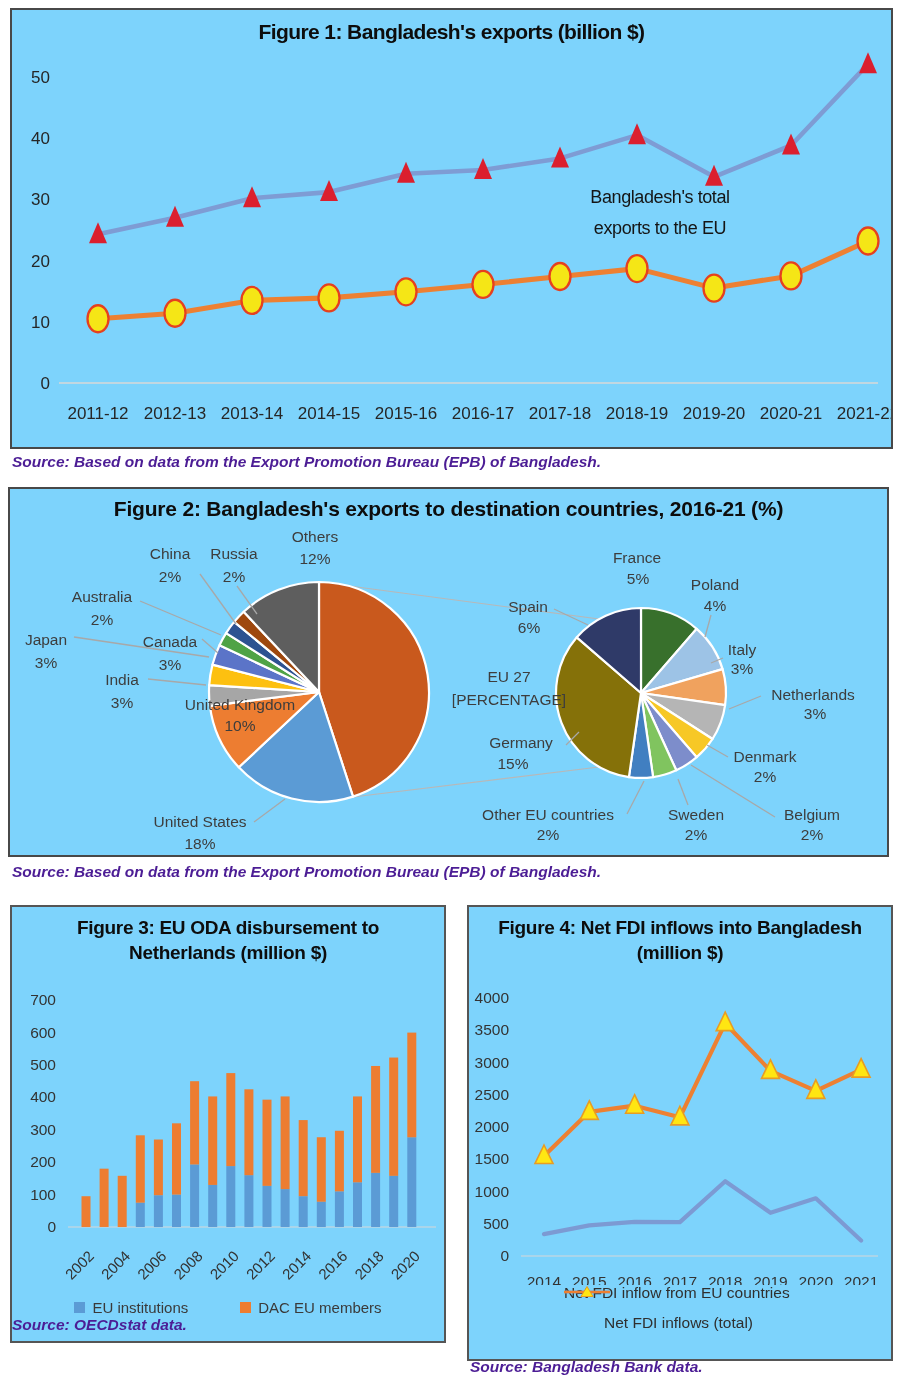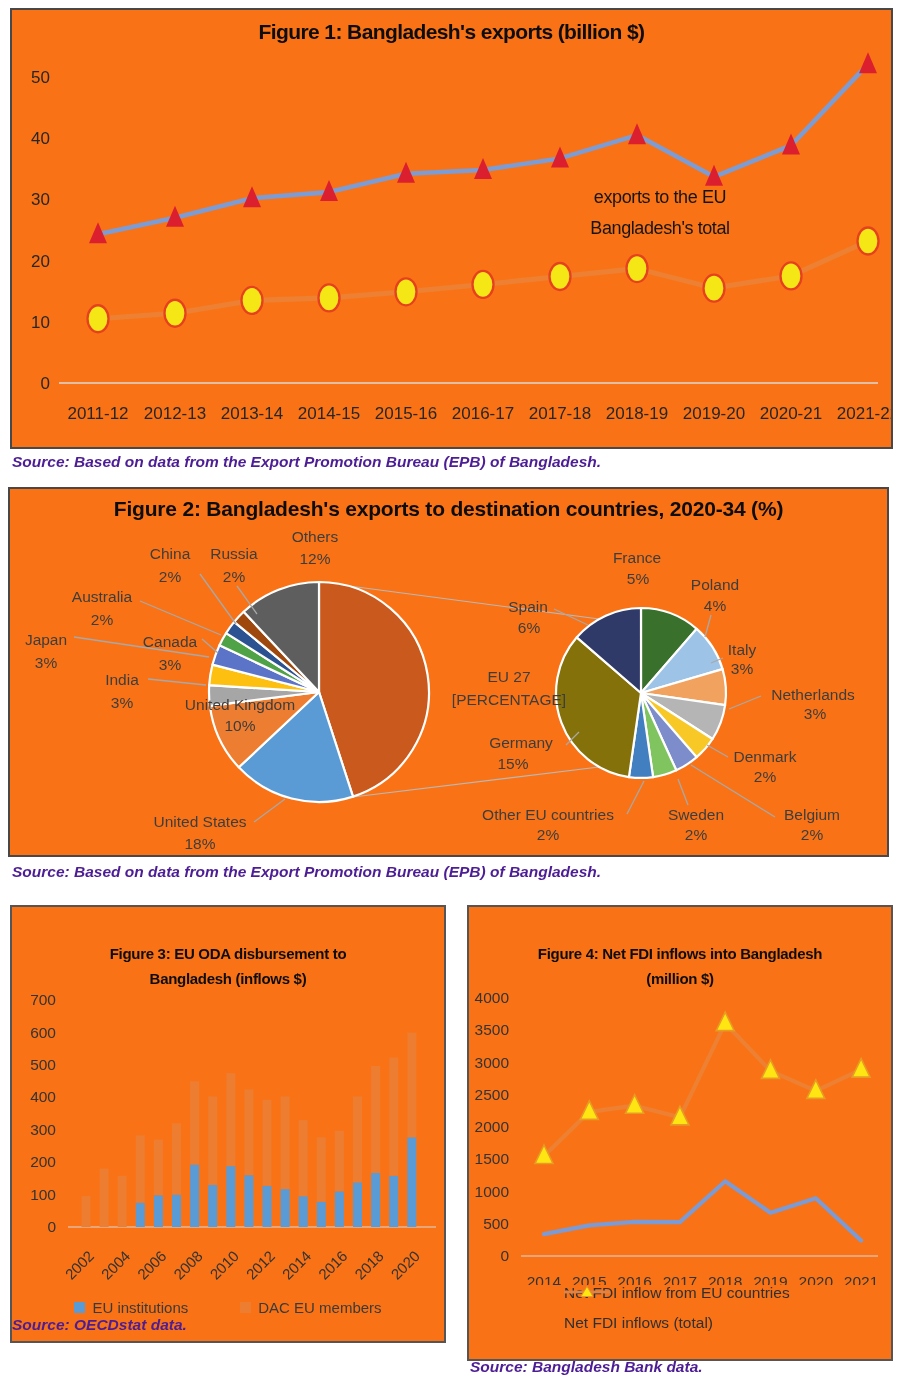--- a/index.html
+++ b/index.html
@@ -1,40 +1,40 @@
 <!DOCTYPE html>
 <html><head>
 <meta charset="utf-8">
 <style>
   html,body{margin:0;padding:0;}
   body{width:900px;height:1393px;background:#fff;font-family:"Liberation Sans",sans-serif;position:relative;overflow:hidden;}
-  .panel{position:absolute;background:#f97316;border:2px solid #484848;box-sizing:border-box;}
+  .panel{position:absolute;background:#7dd3fc;border:2px solid #484848;box-sizing:border-box;}
   .fig1{left:10px;top:8px;width:883px;height:441px;}
   .fig2{left:8px;top:487px;width:881px;height:370px;}
   .fig3{left:10px;top:905px;width:436px;height:438px;border-color:#555;}
   .fig4{left:467px;top:905px;width:426px;height:456px;border-color:#555;}
   .panel svg{position:absolute;left:0;top:0;}
   .chart-title{position:absolute;left:0;right:0;text-align:center;font-weight:bold;color:#0d0d0d;}
   .t1{top:10px;font-size:21px;letter-spacing:-0.6px;}
   .t2{top:8px;font-size:21px;letter-spacing:-0.2px;}
-  .t-small{top:34px;font-size:15px;line-height:25px;letter-spacing:-0.3px;}
+  .t-small{top:8px;font-size:19px;line-height:25px;letter-spacing:-0.3px;}
   .ann{position:absolute;text-align:center;font-size:18px;color:#151515;letter-spacing:-0.4px;}
   .ann-total{left:487px;top:36px;width:290px;line-height:31px;}
   .ann-eu{left:503px;top:172px;width:290px;line-height:31px;}
   .source{position:absolute;font-weight:bold;font-style:italic;font-size:15.5px;color:#4c1d95;}
   .s1{left:12px;top:453px;}
   .s2{left:12px;top:863px;}
   .s3{left:12px;top:1316px;}
   .s4{left:470px;top:1358px;}
   .legend3{position:absolute;left:0;right:0;top:392px;display:flex;justify-content:center;gap:52px;font-size:15px;color:#3a3a3a;align-items:center;}
   .leg-item{display:flex;align-items:center;gap:7px;}
   .sq{width:11px;height:11px;display:inline-block;}
   .legend4{position:absolute;left:95px;top:378px;font-size:15.5px;color:#2f2f2f;}
   .l4row{display:flex;align-items:center;gap:10px;height:16px;}
-  .l4row + .l4row{margin-top:14px;}
+  .l4row + .l4row{margin-top:14px;margin-left:40px;}
 </style>
 </head>
 <body>
 
 <section class="panel fig1">
   <div class="chart-title t1">Figure 1: Bangladesh's exports (billion $)</div>
   <svg id="svg1" width="879" height="437">
       <line x1="47" y1="373" x2="866" y2="373" stroke="#D8D8D8" stroke-width="1.5"></line>
       <text x="38" y="379" text-anchor="end" font-size="17" fill="#262626" font-family="&quot;Liberation Sans&quot;,sans-serif">0</text>
       <text x="38" y="317.8" text-anchor="end" font-size="17" fill="#262626" font-family="&quot;Liberation Sans&quot;,sans-serif">10</text>
@@ -72,28 +72,28 @@
       <ellipse cx="317" cy="287.932" rx="10.5" ry="13.5" fill="#F5E616" stroke="#E5401F" stroke-width="2.3"></ellipse>
       <ellipse cx="394" cy="281.812" rx="10.5" ry="13.5" fill="#F5E616" stroke="#E5401F" stroke-width="2.3"></ellipse>
       <ellipse cx="471" cy="274.46799999999996" rx="10.5" ry="13.5" fill="#F5E616" stroke="#E5401F" stroke-width="2.3"></ellipse>
       <ellipse cx="548" cy="266.512" rx="10.5" ry="13.5" fill="#F5E616" stroke="#E5401F" stroke-width="2.3"></ellipse>
       <ellipse cx="625" cy="258.556" rx="10.5" ry="13.5" fill="#F5E616" stroke="#E5401F" stroke-width="2.3"></ellipse>
       <ellipse cx="702" cy="278.14" rx="10.5" ry="13.5" fill="#F5E616" stroke="#E5401F" stroke-width="2.3"></ellipse>
       <ellipse cx="779" cy="265.9" rx="10.5" ry="13.5" fill="#F5E616" stroke="#E5401F" stroke-width="2.3"></ellipse>
       <ellipse cx="856" cy="231.016" rx="10.5" ry="13.5" fill="#F5E616" stroke="#E5401F" stroke-width="2.3"></ellipse>
     </svg>
   <div class="ann ann-eu">
+    <div>Bangladesh's total</div>
     <div>exports to the EU</div>
-    <div>Bangladesh's total</div>
   </div>
 </section>
 <div class="source s1">Source: Based on data from the Export Promotion Bureau (EPB) of Bangladesh.</div>
 
 <section class="panel fig2">
-  <div class="chart-title t2">Figure 2: Bangladesh's exports to destination countries, 2020-34 (%)</div>
+  <div class="chart-title t2">Figure 2: Bangladesh's exports to destination countries, 2016-21 (%)</div>
   <svg id="svg2" width="877" height="366">
       <line x1="309" y1="93" x2="589" y2="130" stroke="#B8B8B8" stroke-width="1.2"></line>
       <line x1="343" y1="308" x2="589" y2="278" stroke="#B8B8B8" stroke-width="1.2"></line>
       <path d="M309,203 L309.0,93.0 A110,110 0 0 1 343.0,307.6 Z" fill="#C9591D" stroke="#fff" stroke-width="2.2" stroke-linejoin="round"></path>
       <path d="M309,203 L343.0,307.6 A110,110 0 0 1 228.8,278.3 Z" fill="#5B9BD5" stroke="#fff" stroke-width="2.2" stroke-linejoin="round"></path>
       <path d="M309,203 L228.8,278.3 A110,110 0 0 1 199.9,216.8 Z" fill="#ED7D31" stroke="#fff" stroke-width="2.2" stroke-linejoin="round"></path>
       <path d="M309,203 L199.9,216.8 A110,110 0 0 1 199.2,196.1 Z" fill="#A6A6A6" stroke="#fff" stroke-width="2.2" stroke-linejoin="round"></path>
       <path d="M309,203 L199.2,196.1 A110,110 0 0 1 202.5,175.6 Z" fill="#FDC010" stroke="#fff" stroke-width="2.2" stroke-linejoin="round"></path>
       <path d="M309,203 L202.5,175.6 A110,110 0 0 1 209.5,156.2 Z" fill="#5B74C8" stroke="#fff" stroke-width="2.2" stroke-linejoin="round"></path>
       <path d="M309,203 L209.5,156.2 A110,110 0 0 1 216.1,144.1 Z" fill="#4FA346" stroke="#fff" stroke-width="2.2" stroke-linejoin="round"></path>
@@ -166,21 +166,21 @@
       <polyline points="544,120 578,136" fill="none" stroke="#A8A8A8" stroke-width="1.3"></polyline>
       <text x="518" y="123" text-anchor="middle" font-size="15.5" fill="#3D3D3D" font-family="&quot;Liberation Sans&quot;,sans-serif">Spain</text>
       <text x="519" y="144" text-anchor="middle" font-size="15.5" fill="#3D3D3D" font-family="&quot;Liberation Sans&quot;,sans-serif">6%</text>
     </svg>
 </section>
 <div class="source s2">Source: Based on data from the Export Promotion Bureau (EPB) of Bangladesh.</div>
 
 <section class="panel fig3">
   <div class="chart-title t-small">
     <div>Figure 3: EU ODA disbursement to</div>
-    <div>Bangladesh (inflows $)</div>
+    <div>Netherlands (million $)</div>
   </div>
   <svg id="svg3" width="432" height="390">
       <text x="44" y="325" text-anchor="end" font-size="15.5" fill="#333333" font-family="&quot;Liberation Sans&quot;,sans-serif">0</text>
       <text x="44" y="292.6" text-anchor="end" font-size="15.5" fill="#333333" font-family="&quot;Liberation Sans&quot;,sans-serif">100</text>
       <text x="44" y="260.2" text-anchor="end" font-size="15.5" fill="#333333" font-family="&quot;Liberation Sans&quot;,sans-serif">200</text>
       <text x="44" y="227.8" text-anchor="end" font-size="15.5" fill="#333333" font-family="&quot;Liberation Sans&quot;,sans-serif">300</text>
       <text x="44" y="195.4" text-anchor="end" font-size="15.5" fill="#333333" font-family="&quot;Liberation Sans&quot;,sans-serif">400</text>
       <text x="44" y="163" text-anchor="end" font-size="15.5" fill="#333333" font-family="&quot;Liberation Sans&quot;,sans-serif">500</text>
       <text x="44" y="130.6" text-anchor="end" font-size="15.5" fill="#333333" font-family="&quot;Liberation Sans&quot;,sans-serif">600</text>
       <text x="44" y="98.19999999999999" text-anchor="end" font-size="15.5" fill="#333333" font-family="&quot;Liberation Sans&quot;,sans-serif">700</text>

